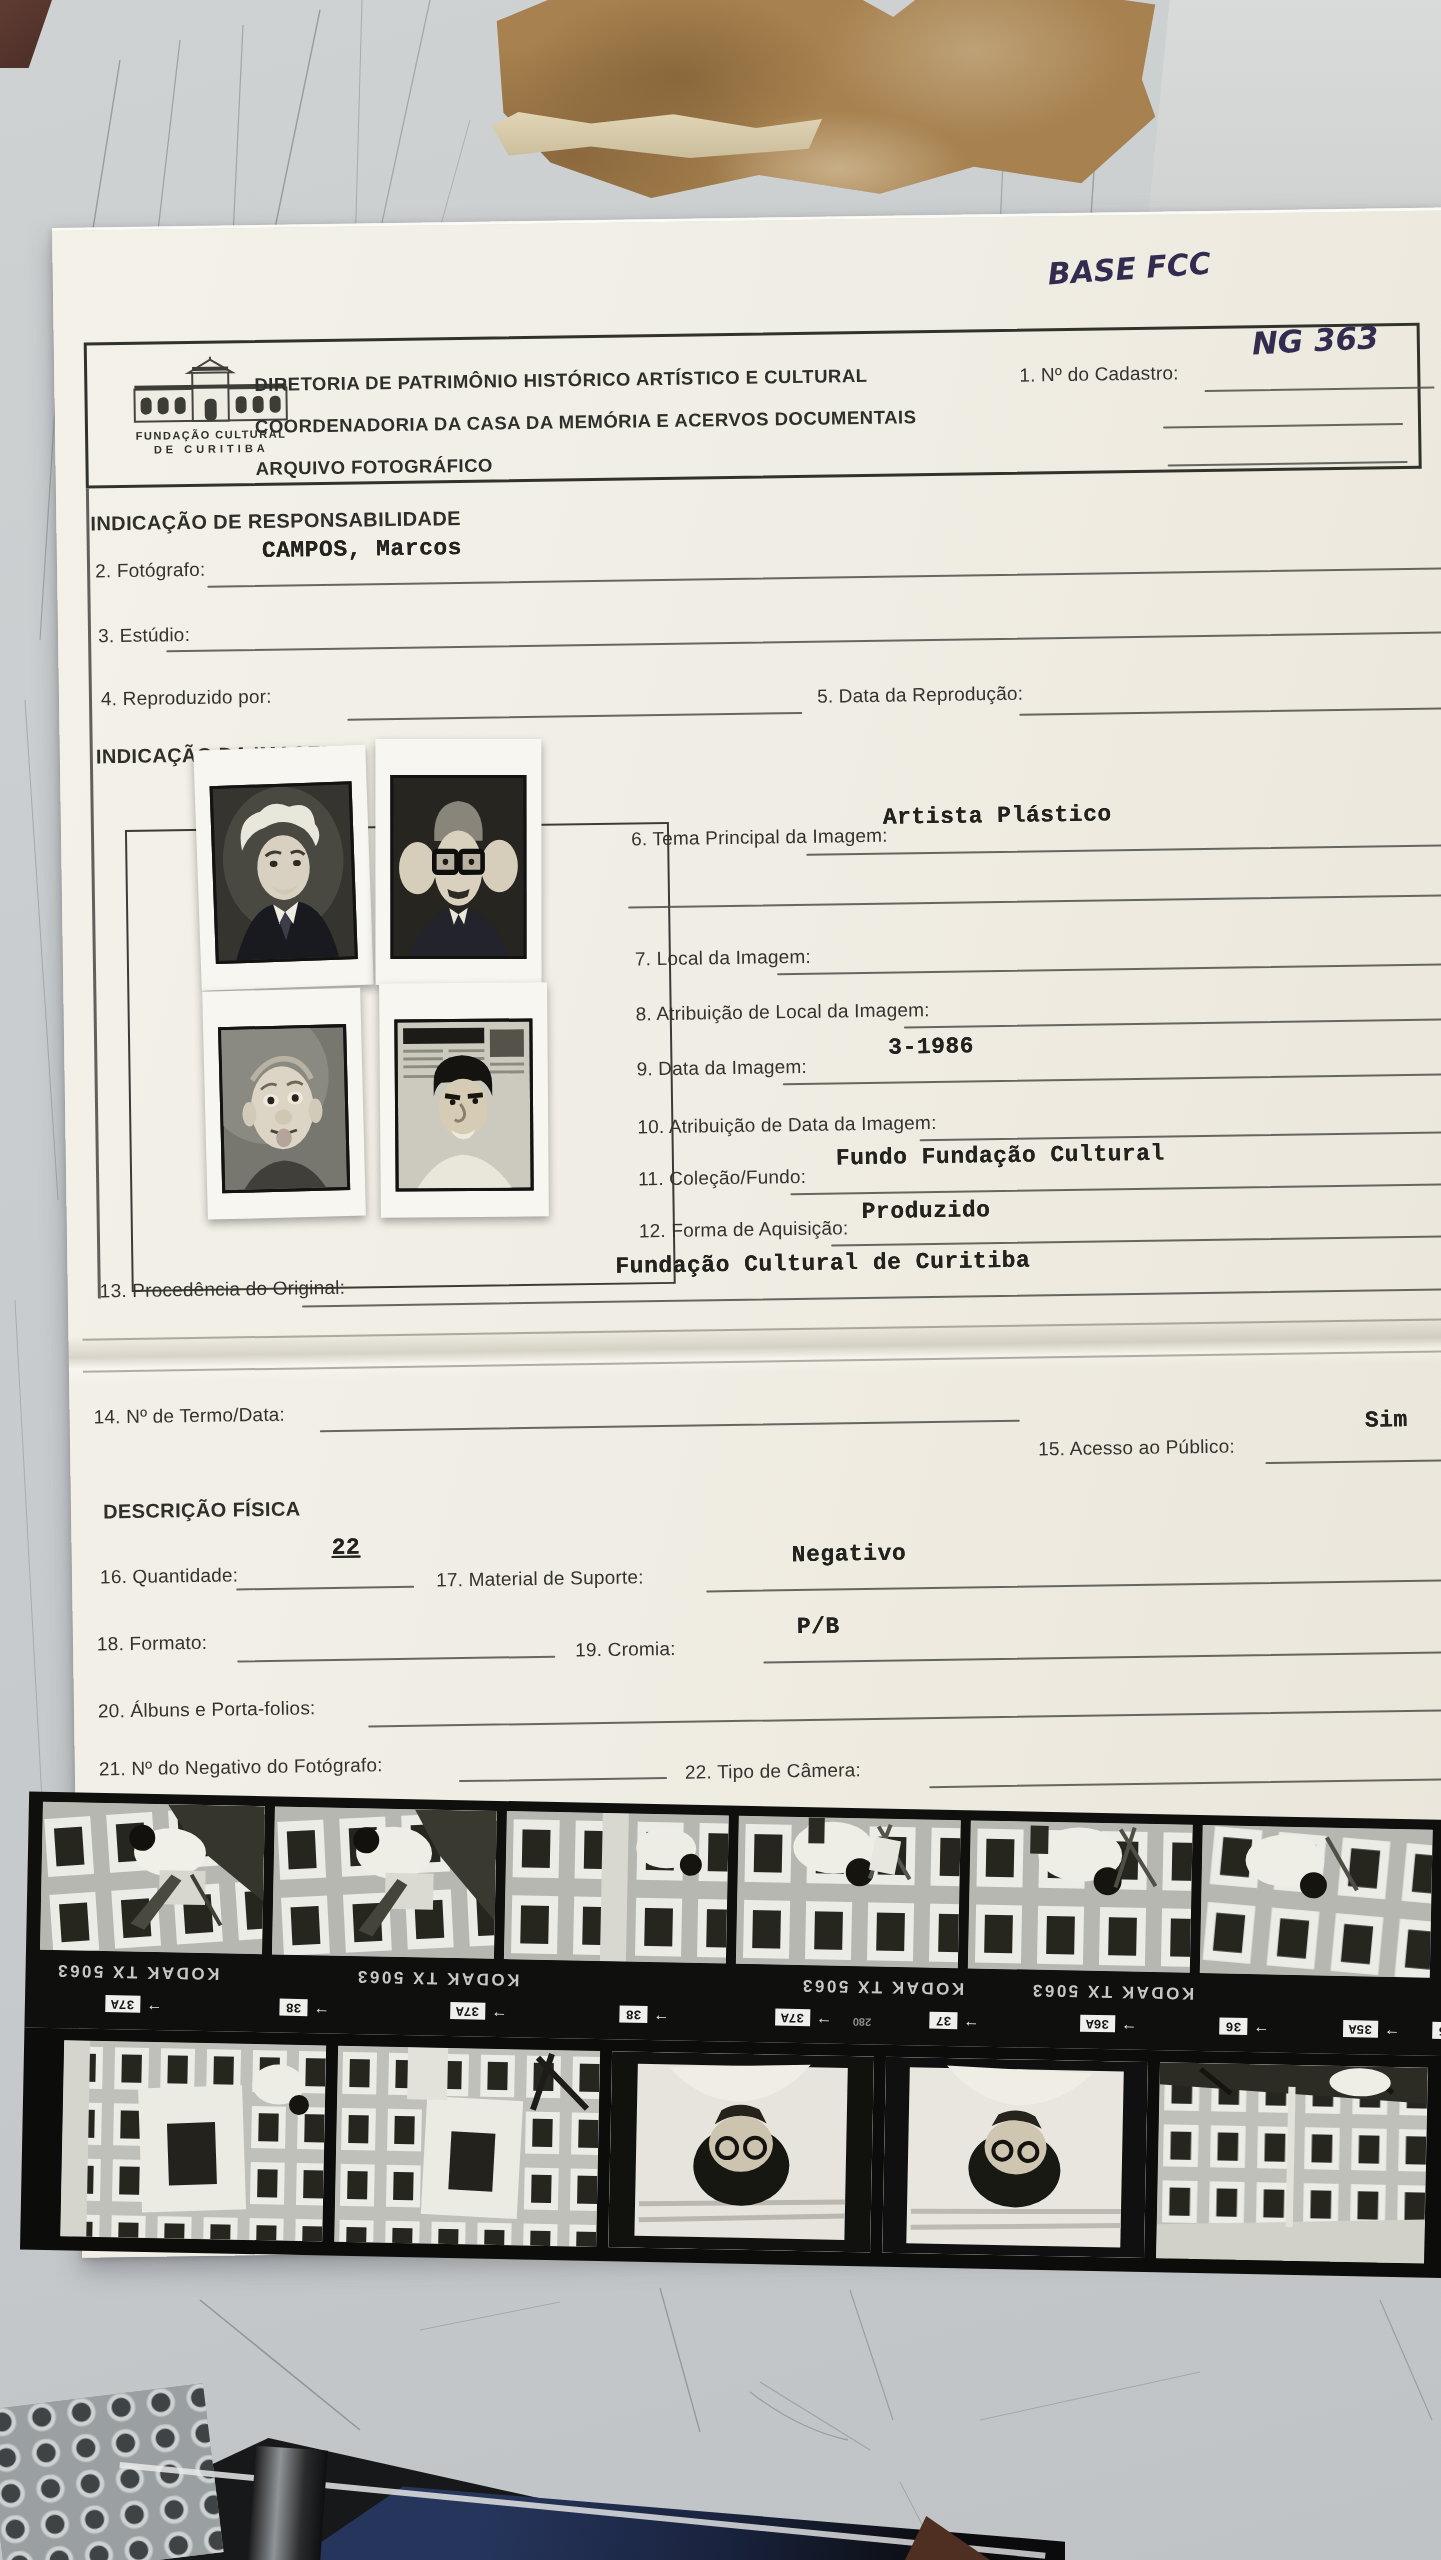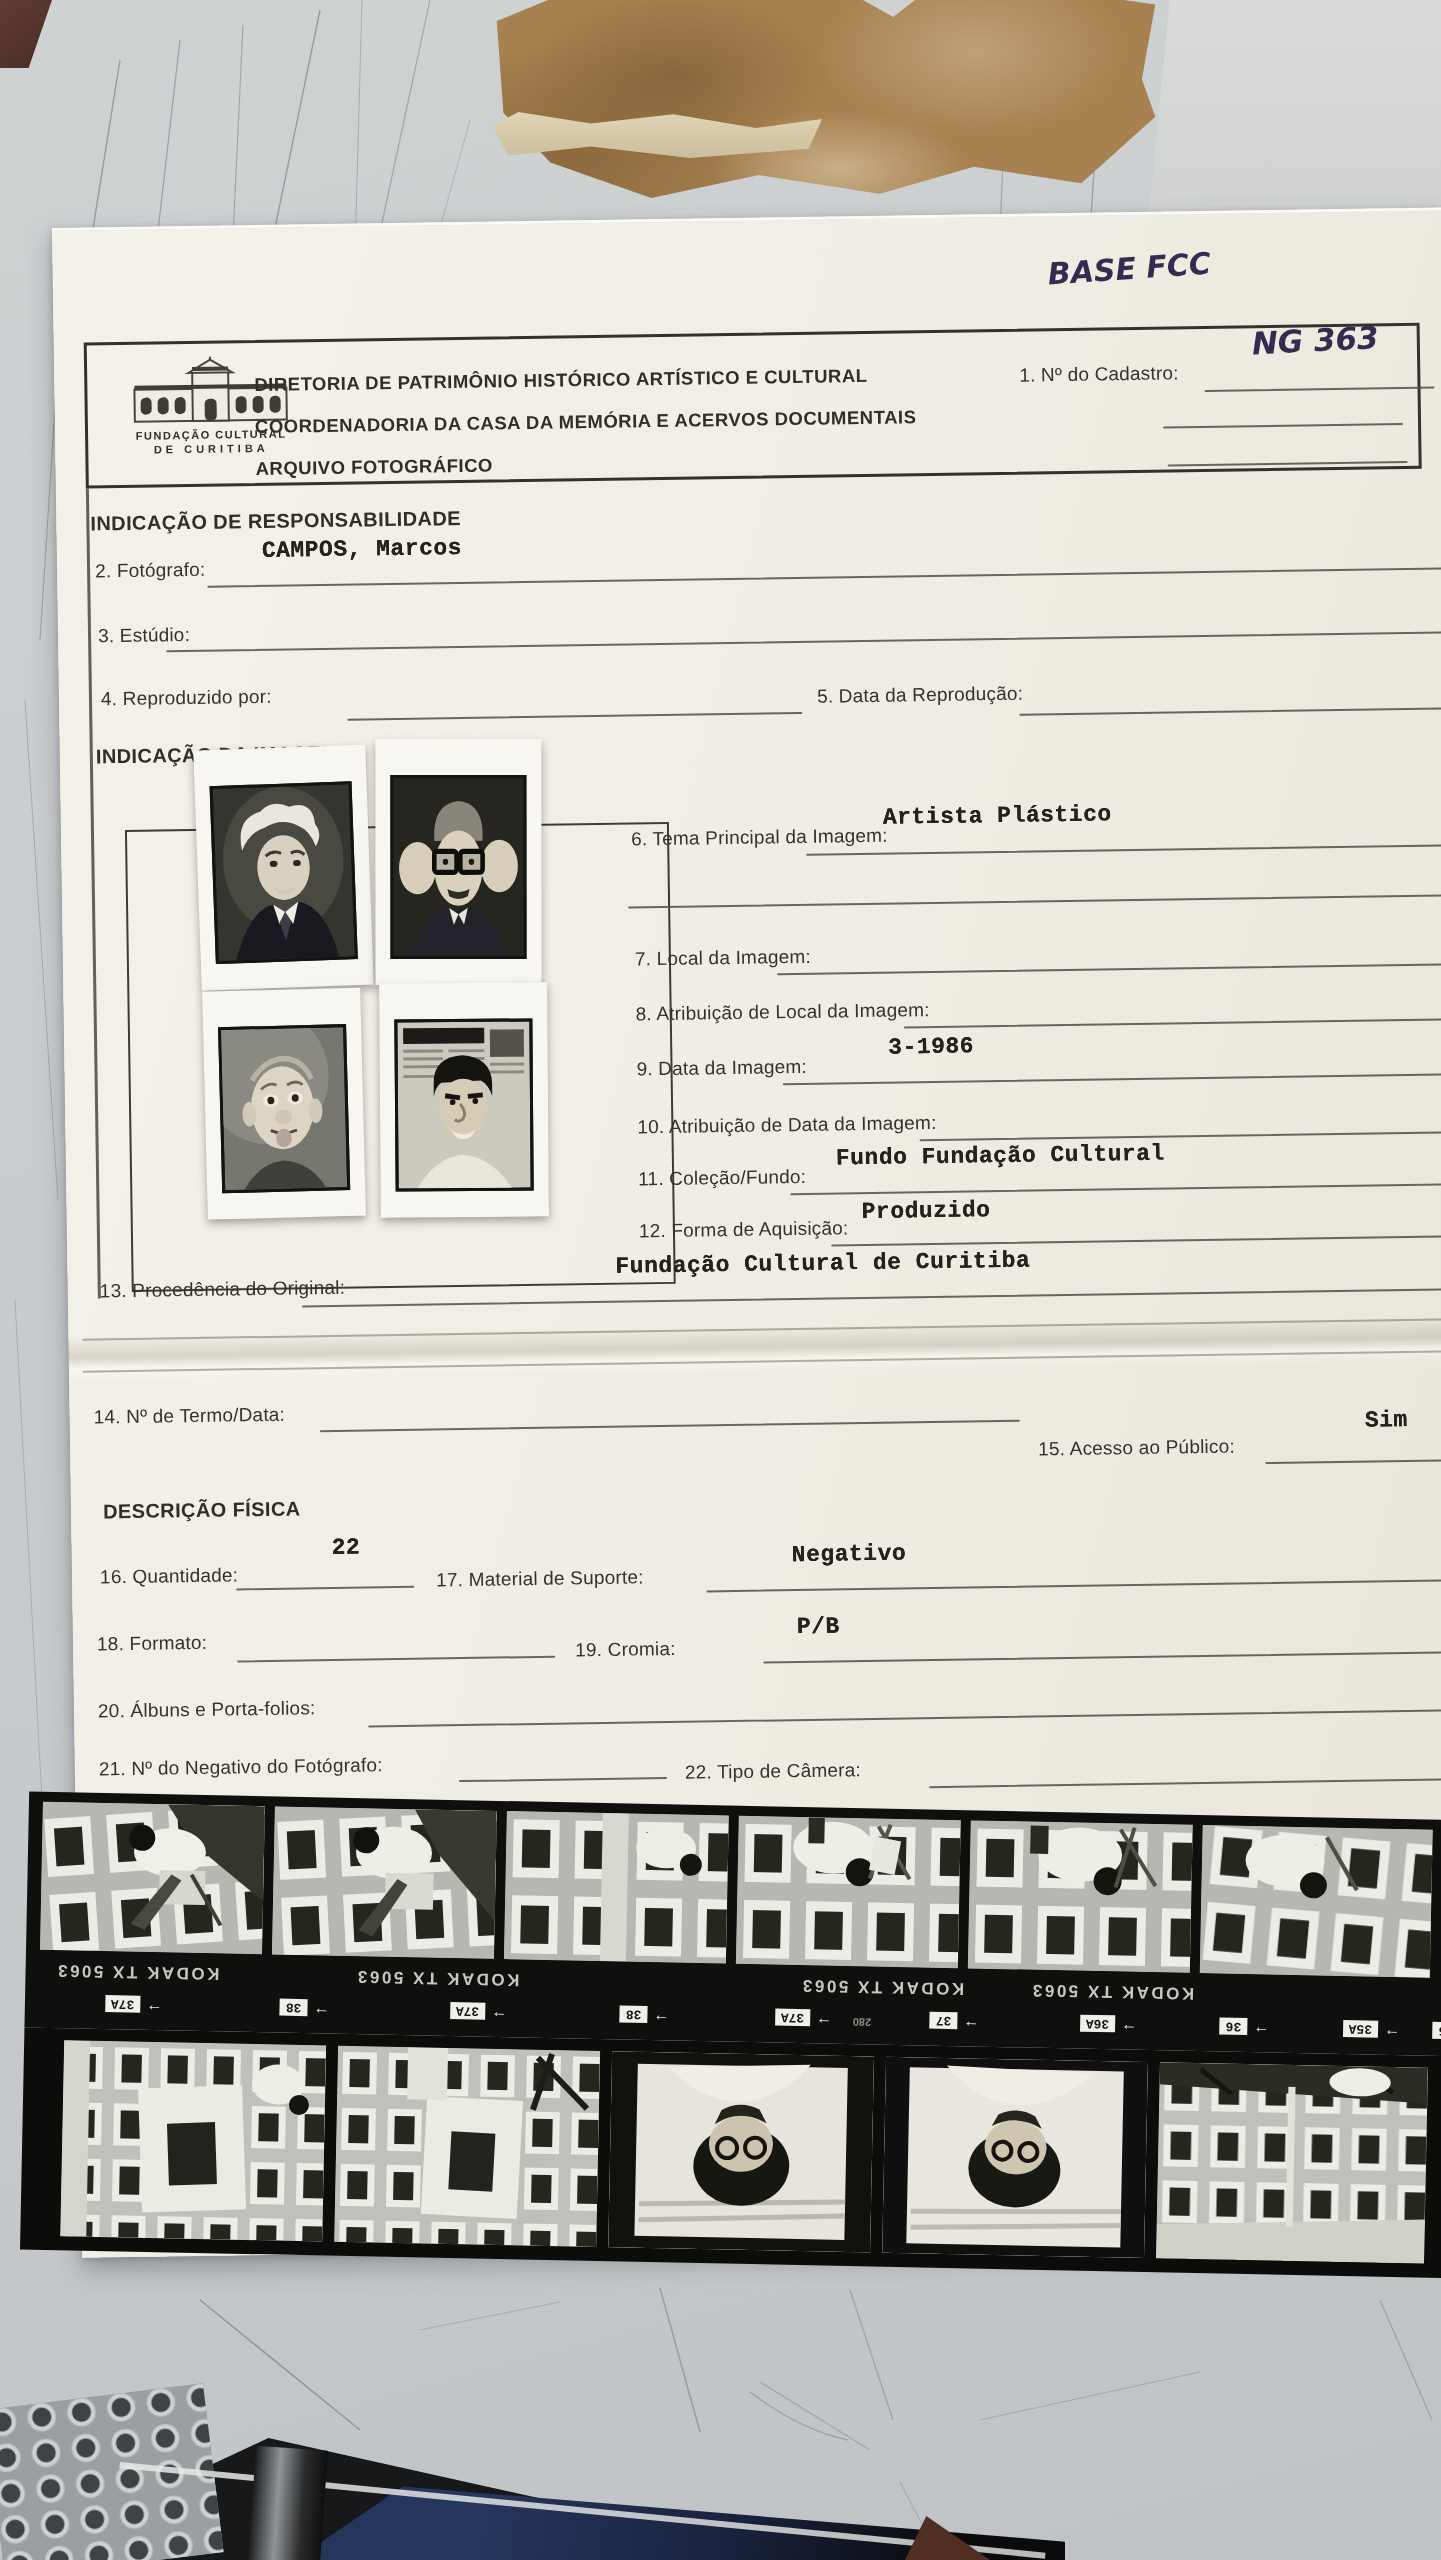--- a/index.html
+++ b/index.html
@@ -303,21 +303,21 @@
 
     <div class="lbl" style="left:24px;top:1176px;">14. Nº de Termo/Data:</div>
     <i class="rule" style="left:250px;top:1203px;width:700px;"></i>
     <div class="lbl" style="left:968px;top:1222px;">15. Acesso ao Público:</div>
     <div class="typed" style="left:1295px;top:1196px;">Sim</div>
     <i class="rule" style="left:1195px;top:1249px;width:191px;"></i>
 
     <div class="hd" style="left:32px;top:1270px;">DESCRIÇÃO FÍSICA</div>
 
     <div class="lbl" style="left:28px;top:1336px;">16. Quantidade:</div>
-    <div class="typed" style="left:260px;top:1308px;">22</div>
+    <div class="typed" style="left:260px;top:1308px;text-decoration:underline;">22</div>
     <i class="rule" style="left:164px;top:1360px;width:178px;"></i>
     <div class="lbl" style="left:364px;top:1344px;">17. Material de Suporte:</div>
     <div class="typed" style="left:720px;top:1322px;">Negativo</div>
     <i class="rule" style="left:634px;top:1369px;width:752px;"></i>
 
     <div class="lbl" style="left:24px;top:1403px;">18. Formato:</div>
     <i class="rule" style="left:164px;top:1432px;width:318px;"></i>
     <div class="lbl" style="left:502px;top:1416px;">19. Cromia:</div>
     <div class="typed" style="left:724px;top:1394px;">P/B</div>
     <i class="rule" style="left:690px;top:1441px;width:696px;"></i>

